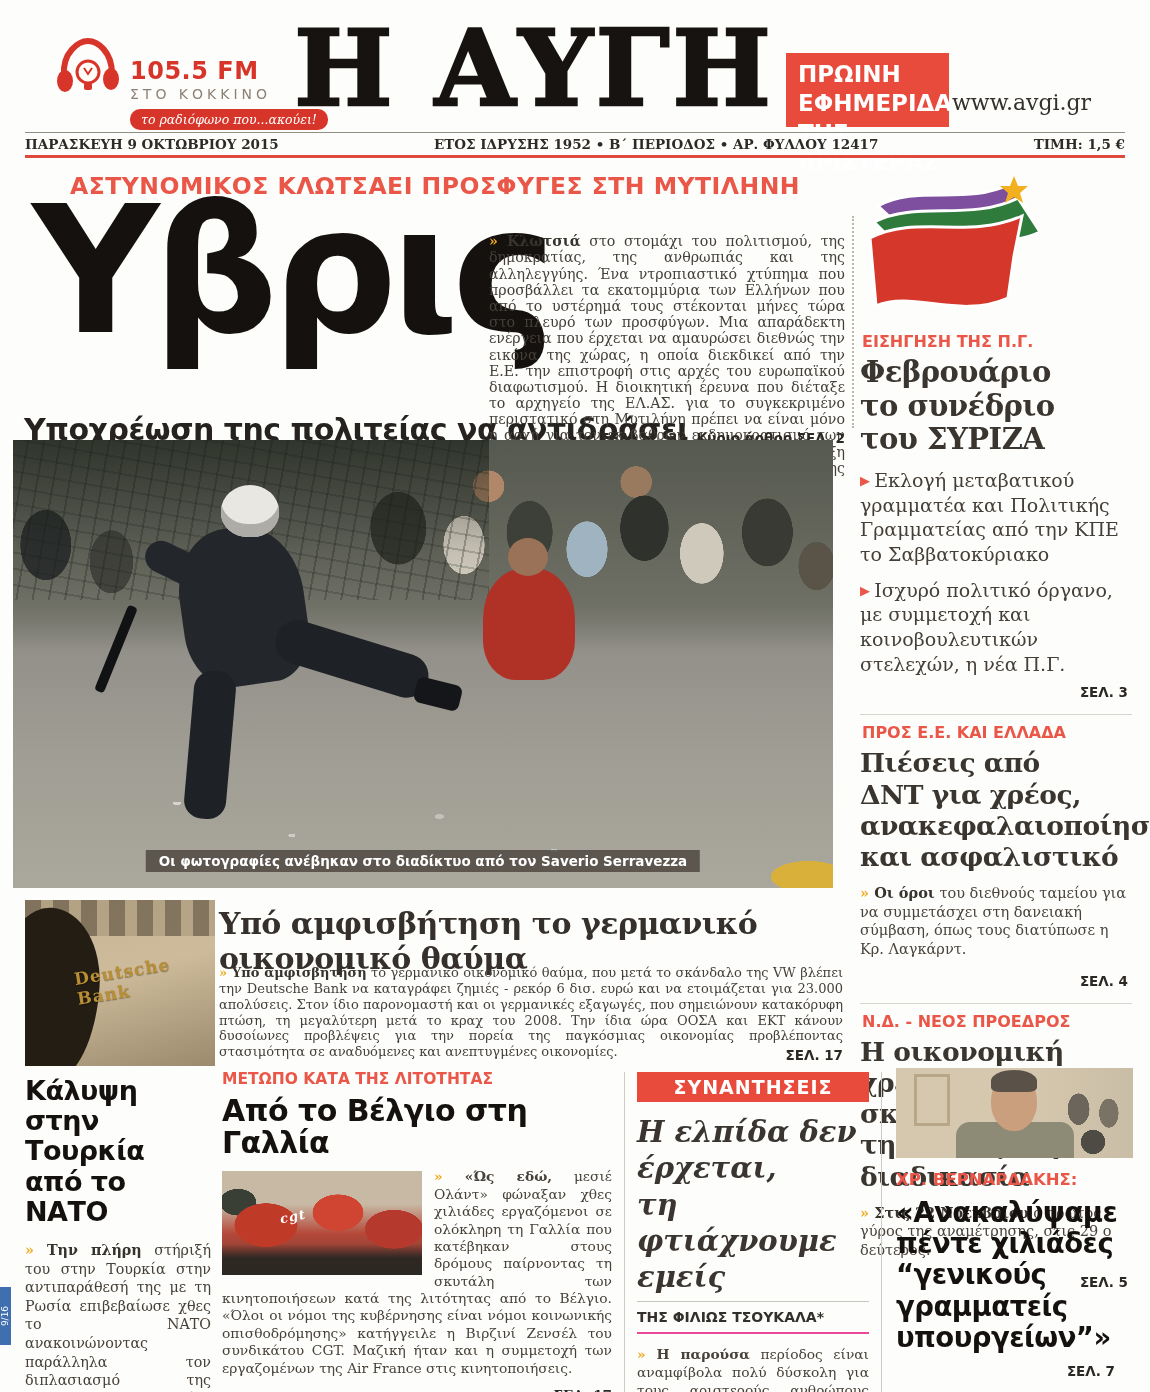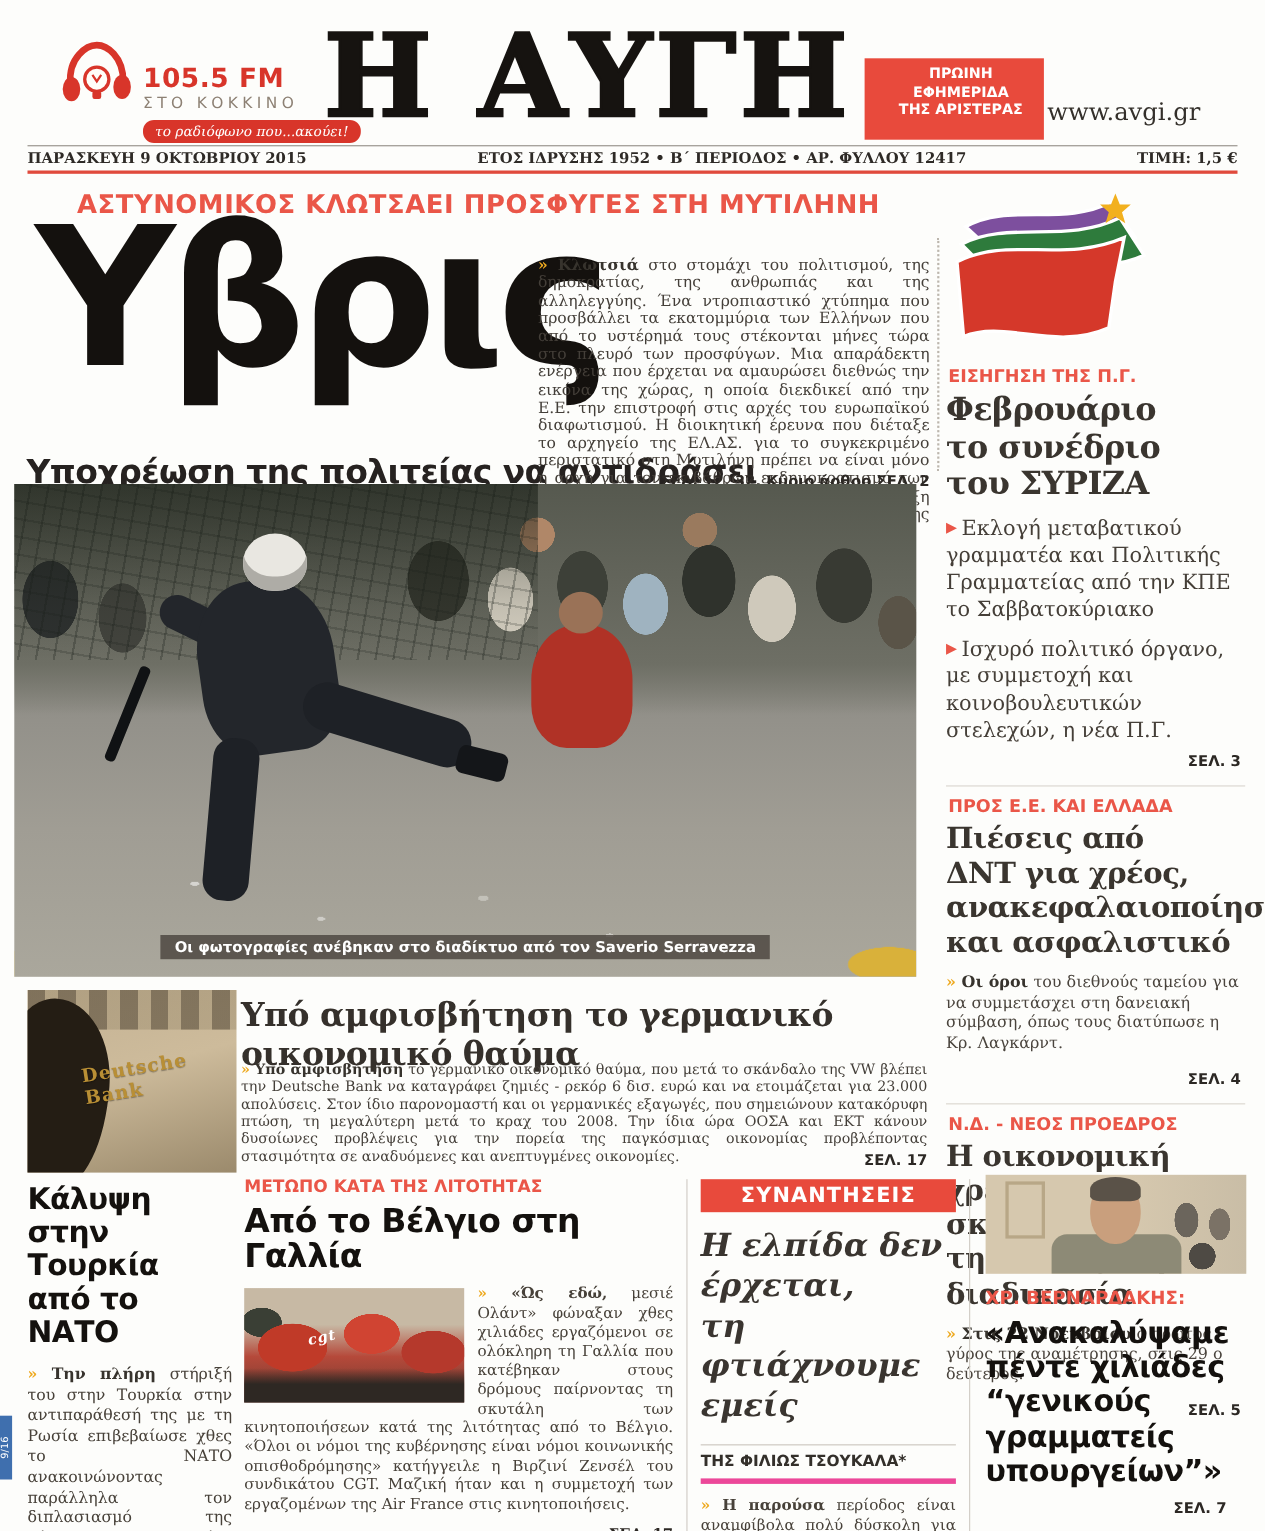--- a/index.html
+++ b/index.html
@@ -13,22 +13,22 @@
   .radio-freq{color:#d8352a;font-weight:bold;font-size:24px;letter-spacing:0.5px;font-family:"DejaVu Sans",sans-serif;margin-top:17px;}
   .radio-station{color:#8d8174;font-size:14px;letter-spacing:4px;margin-top:1px;}
   .radio-tagline{display:inline-block;background:#d8352a;color:#ffffff;border-radius:10px;
                  font-style:italic;font-size:12.5px;padding:3px 11px;margin-top:7px;font-family:"DejaVu Serif",serif;}
 
   .masthead{position:absolute;left:288px;top:16px;width:492px;margin:0;text-align:center;
             font-family:"DejaVu Serif",serif;font-weight:bold;font-size:104px;line-height:1.02;
             color:#161310;letter-spacing:3px;-webkit-text-stroke:2.5px #161310;}
 
   .motto-box{position:absolute;left:786px;top:53px;width:163px;height:74px;background:#e84a3c;
-             color:#fff;font-weight:bold;font-size:13px;line-height:1.28;padding:7px 0 0 12px;
-             box-sizing:border-box;text-align:center;}
+             color:#fff;font-weight:bold;font-size:23px;line-height:1.28;padding:7px 0 0 12px;
+             box-sizing:border-box;}
   .website{position:absolute;left:952px;top:90px;font-size:22px;color:#34302b;font-family:"DejaVu Serif",serif;}
 
   .dateline{position:absolute;left:25px;top:132px;width:1100px;height:22px;
             border-top:1px solid #928d85;border-bottom:3px solid #e04a3c;
             display:flex;justify-content:space-between;align-items:center;
             font-weight:bold;font-size:13.5px;color:#2e2a26;font-family:"DejaVu Serif",serif;}
   .dateline span{white-space:nowrap;}
 
   
   .kicker-main{position:absolute;left:25px;top:172px;width:820px;text-align:center;
@@ -151,21 +151,21 @@
       linear-gradient(180deg,#c7b9a4 0 32%,#b5493a 60%,#6e3a30 100%);}
   .f-flag-label{position:absolute;left:58px;top:38px;transform:rotate(-12deg);color:#fff;
                 font-weight:bold;font-style:italic;font-size:13px;letter-spacing:1px;}
 
   .col-meet{position:absolute;left:624px;top:1072px;width:258px;box-sizing:border-box;
             border-left:1px solid #cfcac3;border-right:1px solid #cfcac3;padding:0 12px 14px;}
   .meet-box{background:#e84a3c;color:#fff;text-align:center;font-weight:bold;font-size:19px;
             letter-spacing:1px;padding:4px 0;}
   .meet-head{margin:12px 0 0;font-family:"DejaVu Serif",serif;font-style:italic;font-weight:bold;
              font-size:29px;line-height:1.25;color:#3a3530;}
-  .meet-byline{border-top:1px solid #c9c4bc;border-bottom:5px solid #ec4899;margin-top:18px;
+  .meet-byline{border-top:1px solid #c9c4bc;border-bottom:2px solid #ec4899;margin-top:6px;
                padding:7px 0;font-weight:bold;font-size:14px;color:#332f2a;}
   .meet-body{margin-top:12px;font-family:"DejaVu Serif",serif;font-size:13.8px;line-height:1.3;
              color:#474139;text-align:justify;}
 
   .col-vern{position:absolute;left:896px;top:1068px;width:237px;}
   .v-photo{position:relative;width:237px;height:90px;overflow:hidden;
            background:linear-gradient(90deg,#d6c8ae 0 55%,#c9bda6 100%);}
   .v-frame{position:absolute;left:18px;top:6px;width:30px;height:46px;border:3px solid #b8a787;}
   .v-head{position:absolute;left:95px;top:5px;width:46px;height:58px;background:#c99f7d;border-radius:48%;}
   .v-head::before{content:"";position:absolute;left:0;top:-3px;width:46px;height:22px;background:#5a5248;

